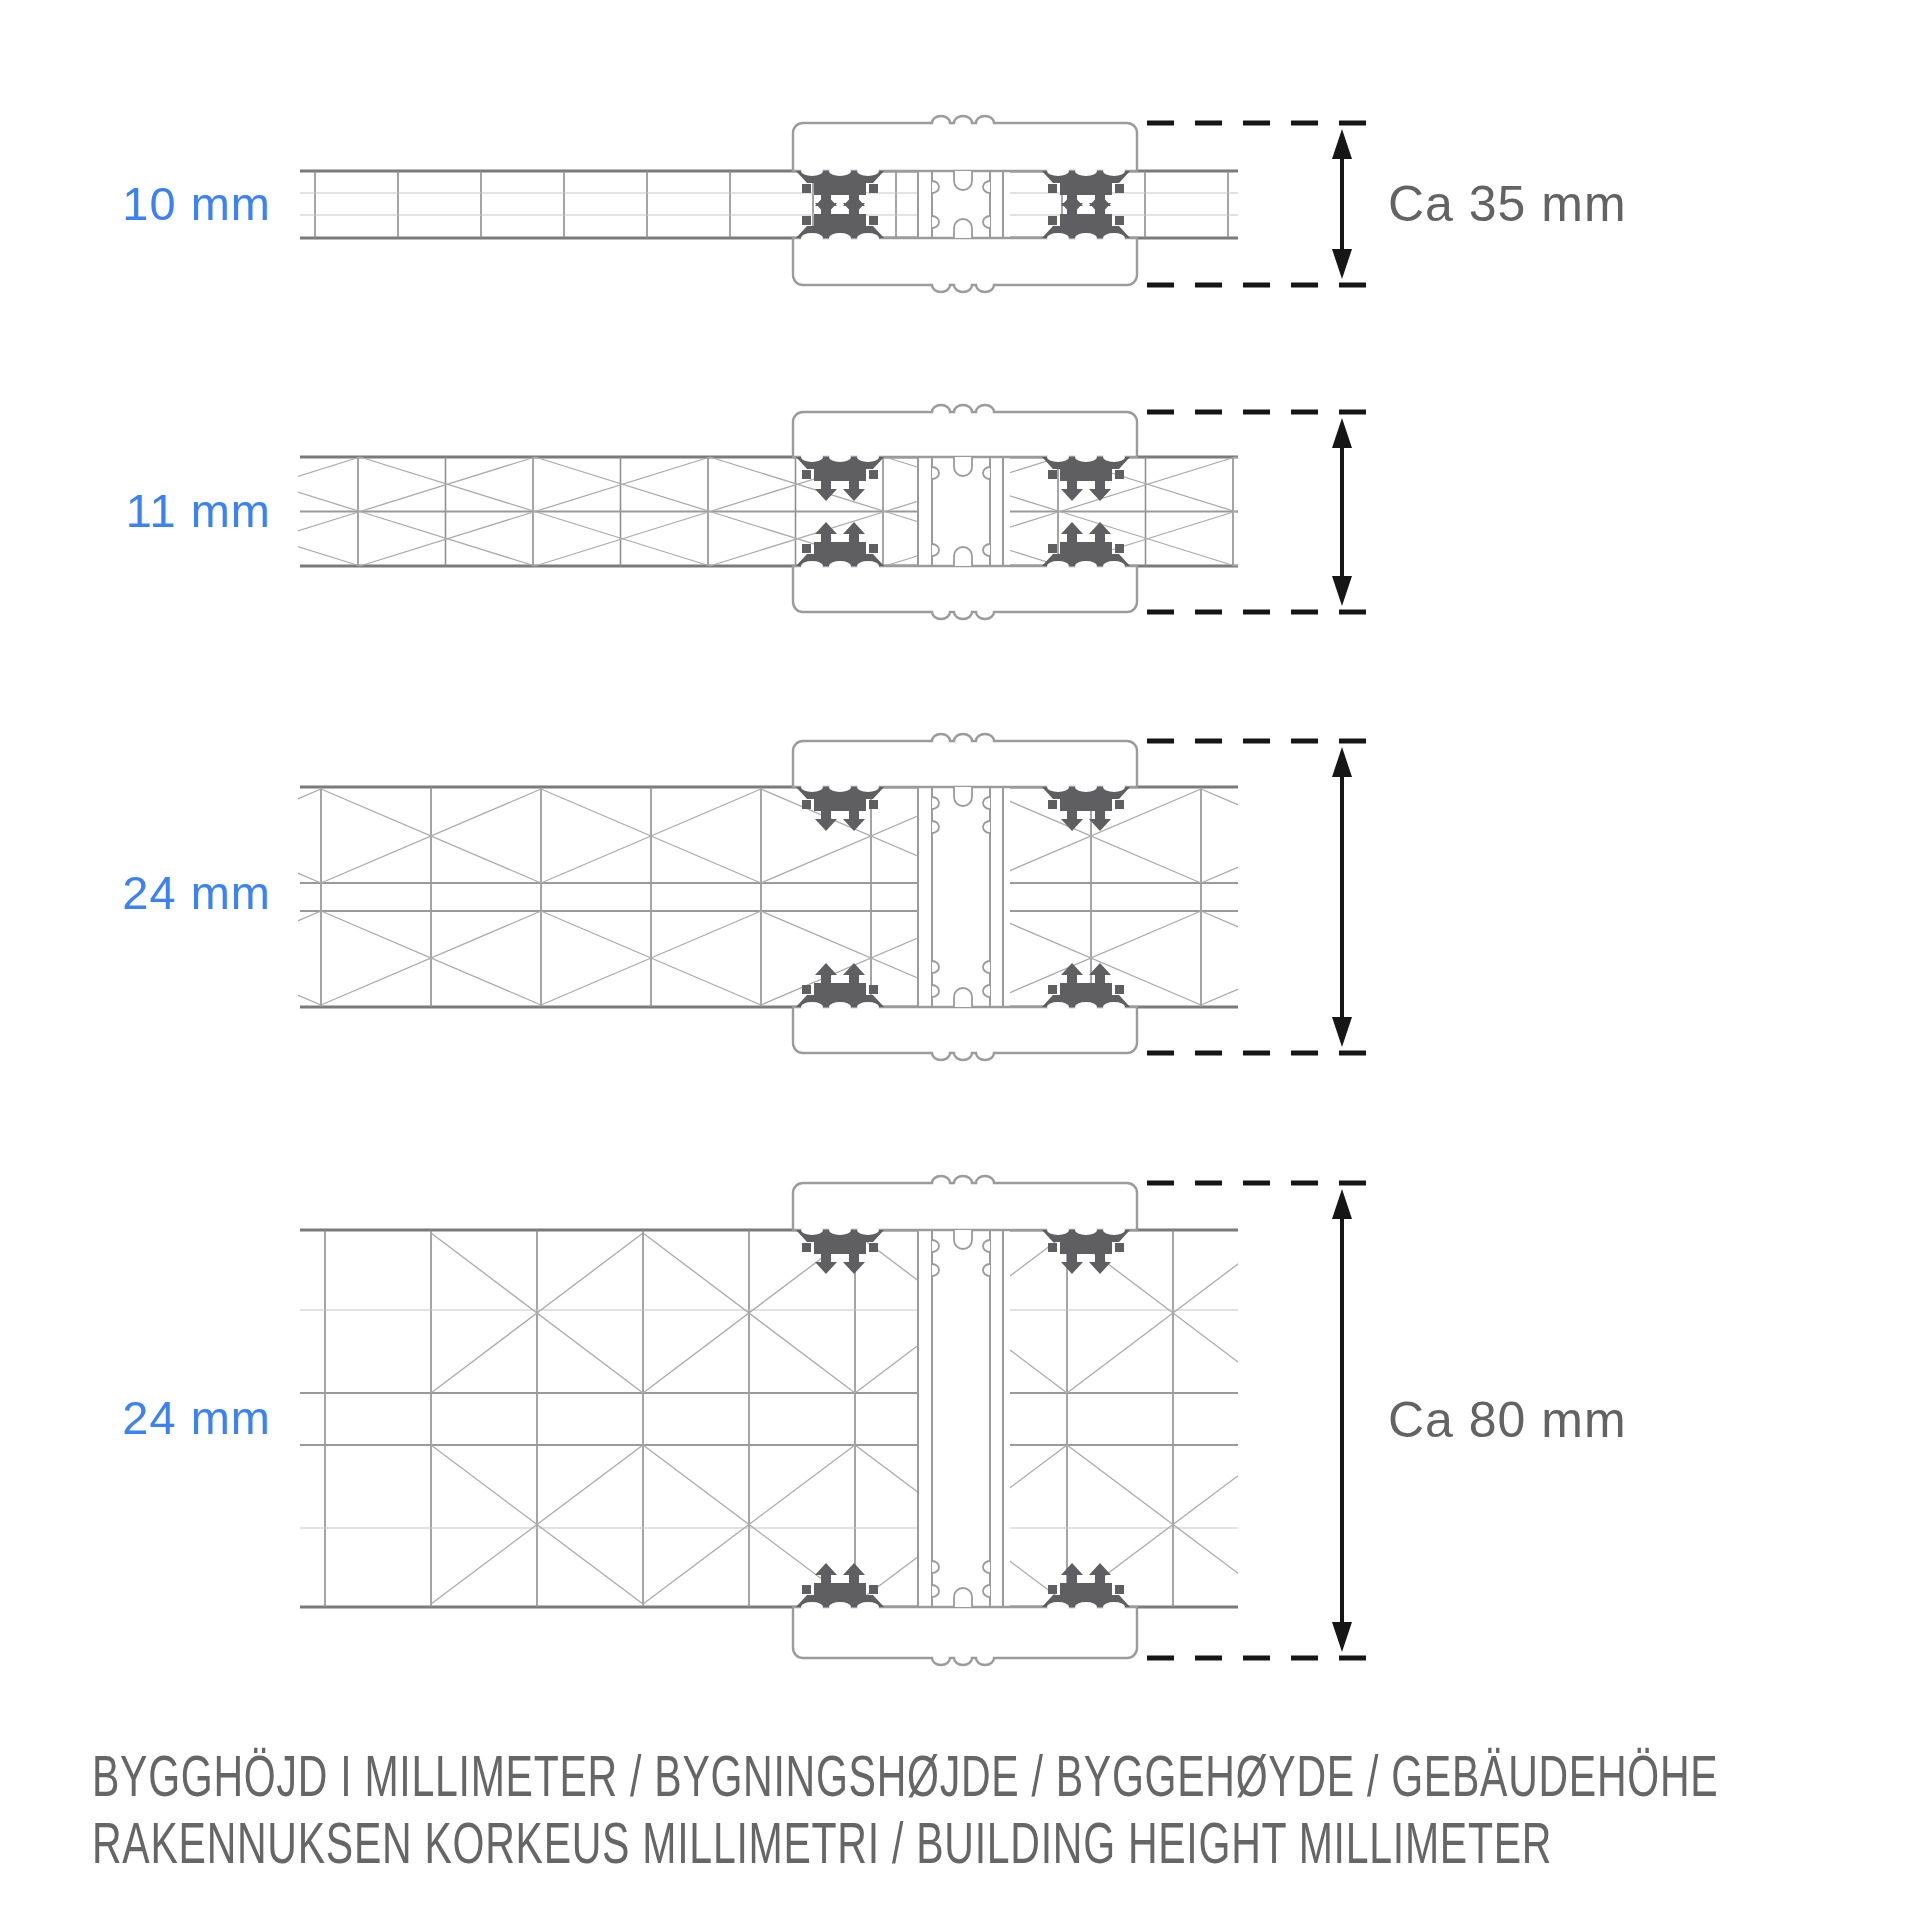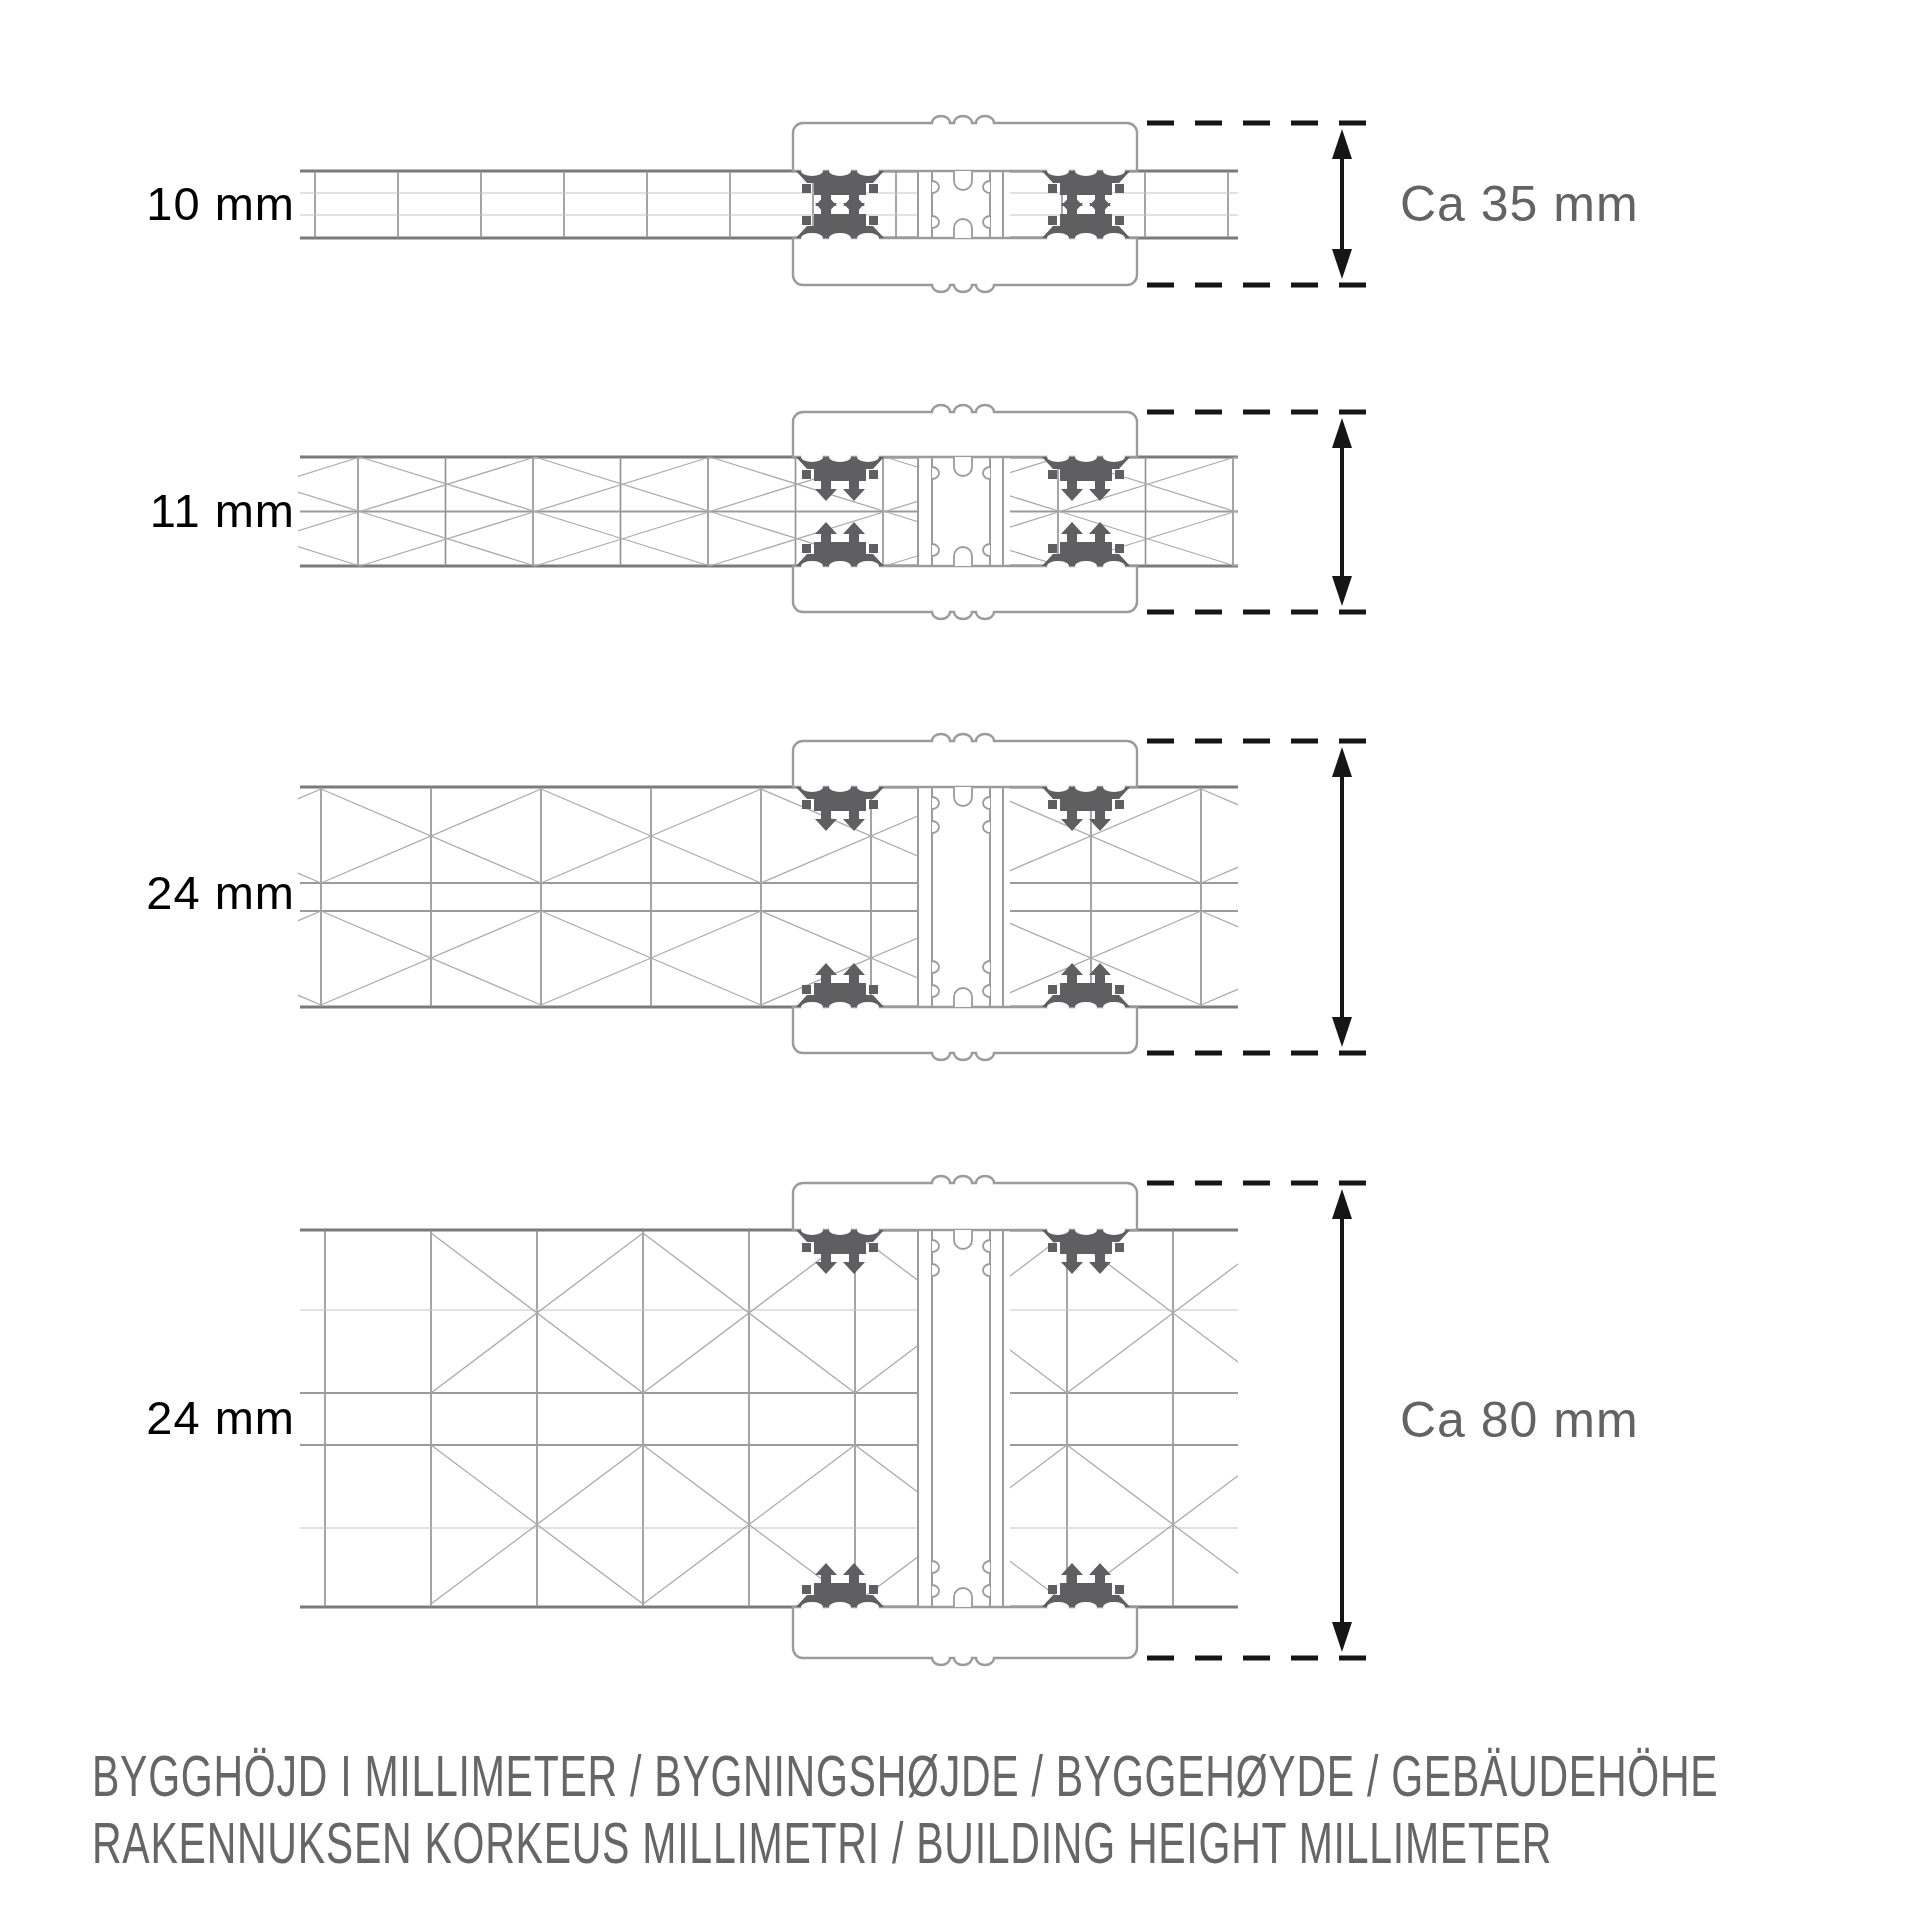--- a/index.html
+++ b/index.html
@@ -6,39 +6,38 @@
   #stage{
     position:relative;
     width:1920px;height:1920px;
     background:#ffffff;
     font-family:"Liberation Sans", sans-serif;
     overflow:hidden;
   }
   #diagram-svg{position:absolute;left:0;top:0;}
   .thick-label{
     position:absolute;
-    left:88px;width:207px;height:64px;
+    left:64px;width:207px;height:64px;
     line-height:64px;
     text-align:right;
     font-size:47px;
     font-weight:300;
     letter-spacing:1px;
-    color:#000000;
+    color:#3b82f6;
     white-space:nowrap;
   }
   .height-label{
     position:absolute;
     left:1388px;height:64px;
     line-height:64px;
     font-size:50px;
     font-weight:300;
     letter-spacing:1px;
     color:#636363;
     white-space:nowrap;
-    margin-left:12px;
   }
   .caption-line{
     position:absolute;
     left:92px;
     font-size:57px;
     font-weight:300;
     letter-spacing:1px;
     color:#666666;
     white-space:nowrap;
     transform:scaleX(0.72);

